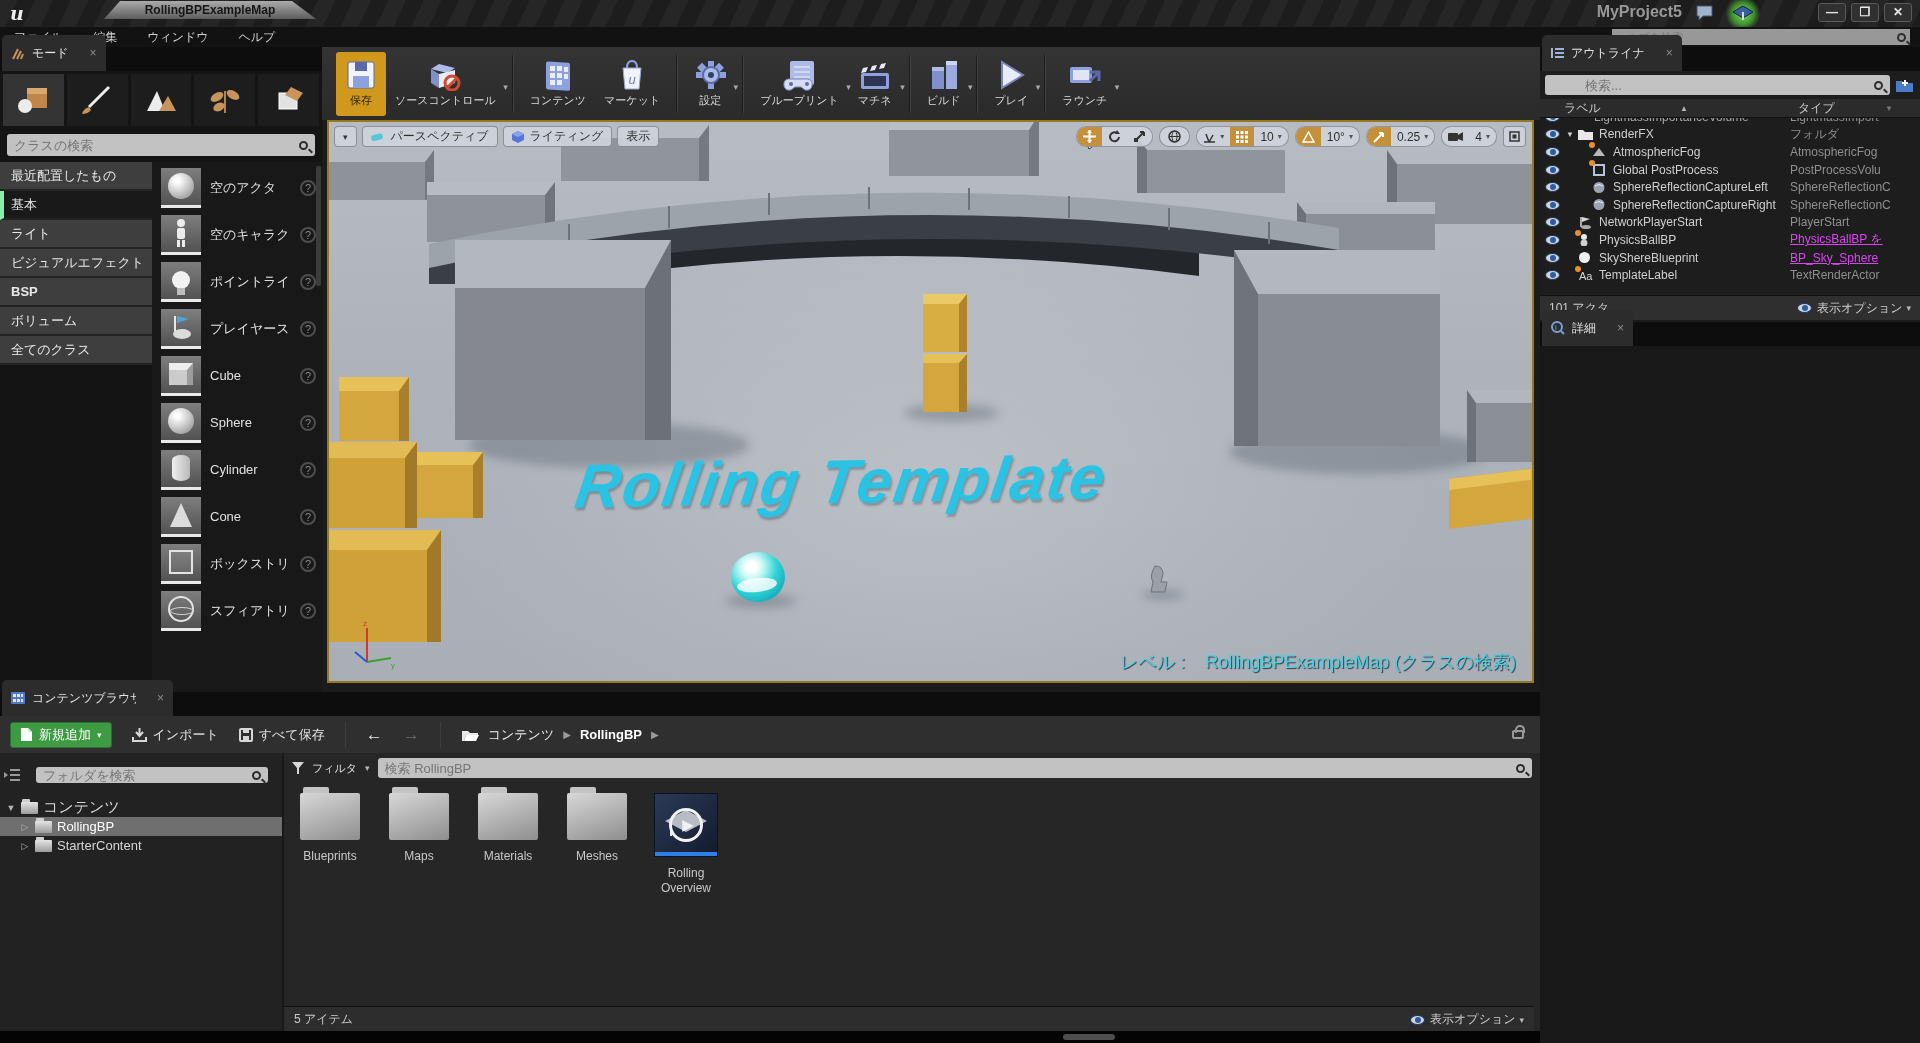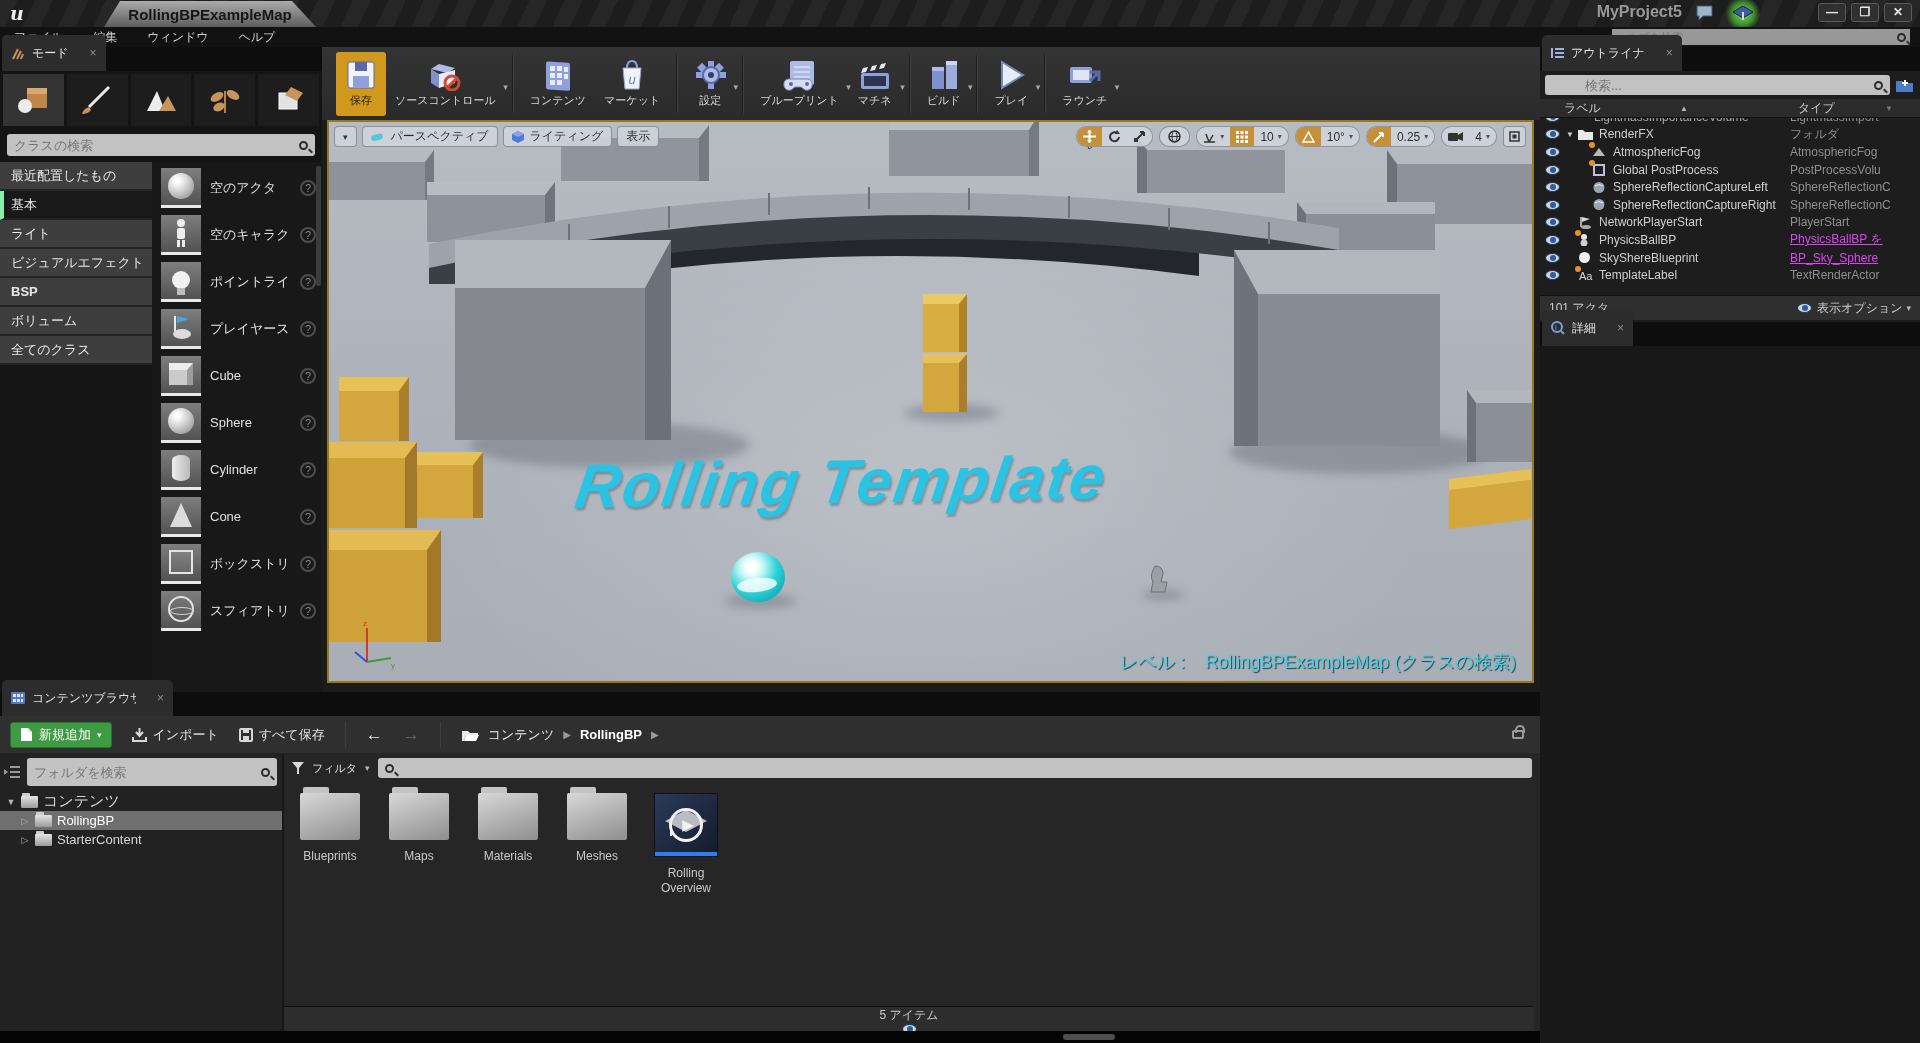--- a/index.html
+++ b/index.html
@@ -5,25 +5,25 @@
   * { box-sizing: border-box; margin: 0; padding: 0; }
   html,body { width:1920px; height:1043px; overflow:hidden; background:#1b1b1b;
     font-family:"Liberation Sans", sans-serif; }
   .abs { position:absolute; }
 
   
   .titlebar { position:absolute; left:0; top:0; width:1920px; height:27px;
     background:repeating-linear-gradient(115deg,#262626 0 16px,#1d1d1d 16px 32px); }
   .ue-logo { position:absolute; left:10px; top:2px; width:22px; height:22px; color:#eee;
     font:italic bold 19px "DejaVu Serif", serif; }
-  .doc-tab { position:absolute; left:104px; top:1px; width:212px; height:26px;
+  .doc-tab { position:absolute; left:104px; top:1px; width:212px; height:18px;
     background:linear-gradient(#ababab,#5d5d5d);
     clip-path:polygon(0 100%,16px 0,calc(100% - 24px) 0,100% 100%);
     display:flex; align-items:center; justify-content:center;
-    color:#161616; font-size:15px; font-weight:bold; }
+    color:#161616; font-size:12px; font-weight:bold; }
   .project-name { position:absolute; right:238px; top:3px; color:#989898; font-size:16px; font-weight:bold; }
   .chat-ic { position:absolute; right:206px; top:5px; }
   .cap-glow { position:absolute; right:160px; top:-3px; width:34px; height:34px; border-radius:50%;
     background:radial-gradient(circle,#7ddc66 0%,#3f8f30 45%,rgba(20,60,16,0) 72%);
     display:flex; align-items:center; justify-content:center; }
   .winbtns { position:absolute; right:8px; top:3px; display:flex; gap:5px; }
   .winbtn { width:28px; height:19px; background:#303030; border:1px solid #5a5a5a; border-radius:3px;
     color:#e8e8e8; font-size:12px; line-height:16px; text-align:center; font-weight:bold; }
 
   
@@ -142,42 +142,42 @@
   .btn-green { height:26px; background:#3f9b43; border:1px solid #2a7030; border-radius:3px;
     display:flex; align-items:center; gap:6px; padding:0 9px; color:#fff; font-size:13px; }
   .cb-txtbtn { display:flex; align-items:center; gap:6px; color:#e2e2e2; font-size:13px; }
   .cb-sep { width:1px; height:26px; background:#1c1c1c; border-right:1px solid #3f3f3f; }
   .nav-arrow { font-size:17px; font-weight:bold; }
   .crumb { display:flex; align-items:center; gap:9px; font-size:13px; color:#ececec; }
   .crumb .sep { color:#9a9a9a; font-size:10px; }
   .cb-body { display:flex; height:279px; }
   .cb-left { width:282px; background:#222; padding-top:5px; }
   .src-row { display:flex; align-items:center; gap:5px; padding:0 5px 6px 4px; }
-  .src-row .srchbox { flex:1; margin:0; height:28px; }
+  .src-row .srchbox { flex:1; margin:9px; height:16px; }
   .tree-row { height:19px; display:flex; align-items:center; gap:5px; padding-left:6px;
     color:#d6d6d6; font-size:13px; }
   .tree-row.sel { background:#6f6f6f; color:#fff; }
   .tw { width:10px; color:#b5b5b5; font-size:9px; text-align:center; flex:none; }
   .fold { width:17px; height:12px; background:linear-gradient(#e4e4e4,#9c9c9c); border-radius:1px; position:relative; flex:none; }
   .fold::before { content:""; position:absolute; left:1px; top:-3px; width:8px; height:3px; background:#cfcfcf; border-radius:1px 1px 0 0; }
   .cb-right { flex:1; background:#262626; position:relative; border-left:2px solid #181818; }
   .filter-row { display:flex; align-items:center; gap:8px; padding:5px 8px; }
   .filter-row .srchbox { flex:1; margin:0; height:20px; }
   .tiles { display:flex; gap:13px; padding:10px 8px; align-items:flex-start; }
   .tile { width:76px; display:flex; flex-direction:column; align-items:center; gap:9px; }
   .tile-folder { width:60px; height:47px; background:linear-gradient(160deg,#d8d8d8,#8e8e8e); border-radius:2px; position:relative; }
   .tile-folder::before { content:""; position:absolute; left:3px; top:-6px; width:26px; height:6px; background:#c4c4c4; border-radius:2px 2px 0 0; }
   .tile-label { font-size:12px; color:#c9c9c9; text-align:center; line-height:1.25; }
   .tile-asset { width:64px; height:64px; background:linear-gradient(135deg,#2c3a58,#121b2d);
     border:1px solid #0b1220; position:relative; display:flex; align-items:center; justify-content:center; }
   .tile-asset .bar { position:absolute; left:0; bottom:0; width:100%; height:4px; background:#2f7fe8; }
   .playc { position:absolute; width:34px; height:34px; border:3px solid #f2f2f2; border-radius:50%;
     display:flex; align-items:center; justify-content:center; color:#f2f2f2; font-size:15px; padding-left:4px; }
   .cb-foot { position:absolute; left:0; right:6px; bottom:0; height:26px; background:#2d2d2d;
-    border-top:1px solid #101010; display:flex; align-items:center; padding:0 10px; color:#cdcdcd; font-size:12px;flex-direction:column; }
+    border-top:1px solid #101010; display:flex; align-items:center; padding:0 10px; color:#cdcdcd; font-size:12px; }
   .bstrip { position:absolute; left:0; top:1031px; width:1540px; height:12px; background:#040404; }
   .bthumb { position:absolute; left:1063px; top:3px; width:52px; height:6px; background:#4e4e4e; border-radius:3px; }
 
   .spacer { flex:1; }
   .ddg { font-size:9px; color:#b8b8b8; }
   .lock { width:12px; height:9px; border:2px solid #9a9a9a; border-radius:2px; position:relative; margin-right:6px; }
   .lock::before { content:""; position:absolute; left:1px; top:-7px; width:6px; height:6px;
     border:2px solid #9a9a9a; border-bottom:none; border-radius:5px 5px 0 0; }
 </style>
 </head>
@@ -918,20 +918,21 @@
       </div>
     </div>
     <div class="cb-right">
       <div class="filter-row">
         <svg width="12" height="12">
             <polygon points="0,0 12,0 7,6 7,12 5,12 5,6" fill="#d8d8d8"></polygon>
           </svg>
         <span style="color:#e0e0e0;font-size:11px;">フィルタ</span>
         <span class="ddg">▾</span>
         <div class="srchbox">
+          <input placeholder="検索 RollingBP" style="">
           <span class="mag"></span>
         </div>
       </div>
       <div class="tiles">
         <div class="tile">
           <div class="tile-folder"></div>
           <span class="tile-label">Blueprints</span>
         </div>
         <div class="tile">
           <div class="tile-folder"></div>

